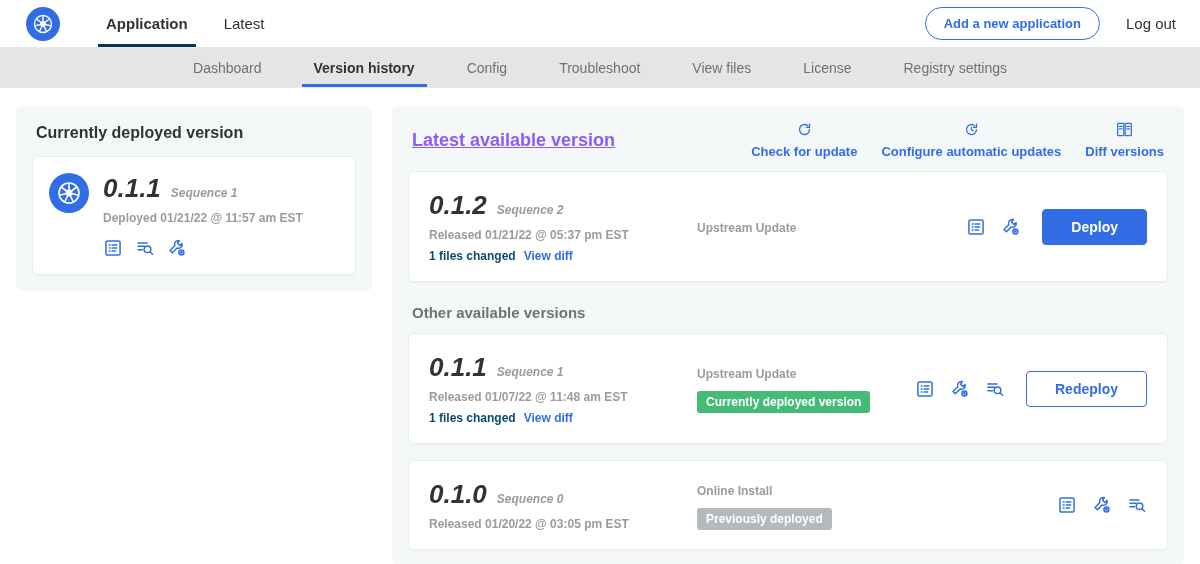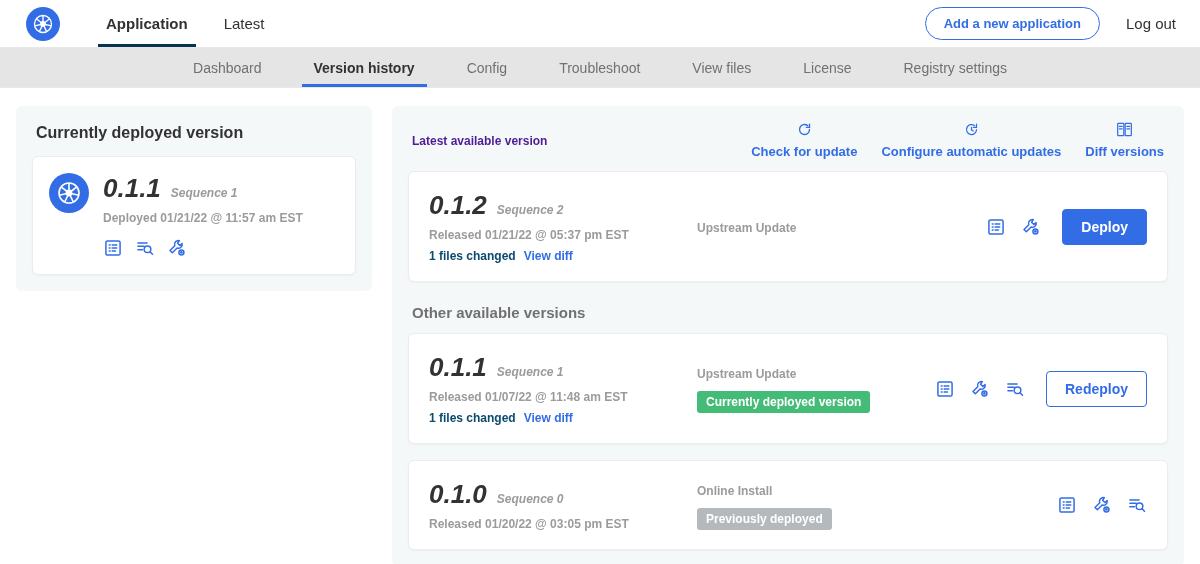--- a/index.html
+++ b/index.html
@@ -110,21 +110,21 @@
   .sequence { font-size: 12px; font-weight: bold; color: #9b9b9b; }
   .muted-line { font-size: 12px; font-weight: bold; color: #9b9b9b; margin-top: 7px; }
   .icon-row { display: flex; gap: 12px; margin-top: 13px; }
   .blue-icon { color: #326de6; display: inline-flex; cursor: pointer; }
 
   
   .rp-header {
     display: flex; align-items: center; justify-content: space-between;
     margin: 0 4px 12px;
   }
-  .rp-title { font-size: 12px; font-weight: bold; color: #4c1d95; }
+  .rp-title { font-size: 18px; font-weight: bold; color: #8b5cf6; text-decoration: underline; }
   .rp-actions { display: flex; align-items: center; gap: 24px; }
   .action-link {
     display: flex; align-items: center; gap: 7px;
     color: #326de6; font-size: 13px; font-weight: bold;
     cursor: pointer;
     flex-direction: column;
   }
   .other-title { font-size: 15px; font-weight: bold; color: #717171; margin: 22px 4px 12px; }
 
   .version-card {
@@ -147,21 +147,21 @@
     font-size: 12px;
     font-weight: bold;
     color: #fff;
   }
   .badge.green { background: #44bb77; }
   .badge.gray  { background: #b3b9bd; }
   .vc-actions { display: flex; align-items: center; gap: 15px; flex: none; }
   .btn {
     font-family: "Liberation Sans", sans-serif;
     font-size: 14px; font-weight: bold;
-    padding: 9px 18px;
+    padding: 9px 28px;
     border-radius: 4px;
     cursor: pointer;
     margin-left: 6px;
   }
   .btn-solid { background: #326de6; border: 1px solid #326de6; color: #fff; }
   .btn-outline { background: #fff; border: 1px solid #326de6; color: #326de6; }
 </style>
 </head>
 <body>
 

